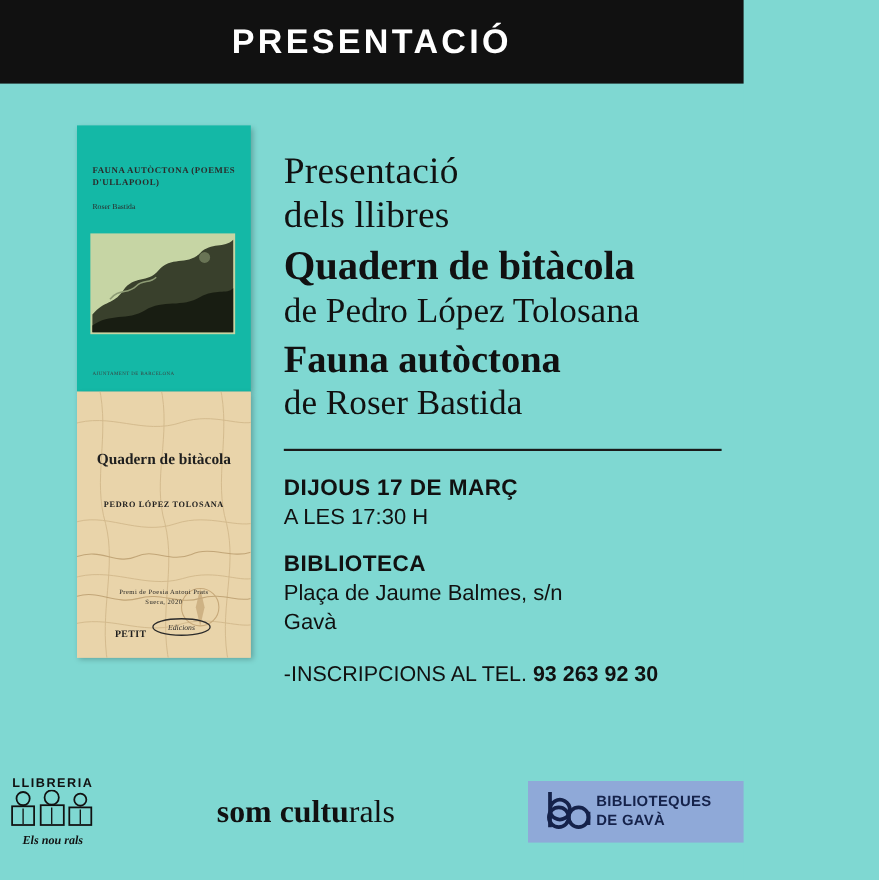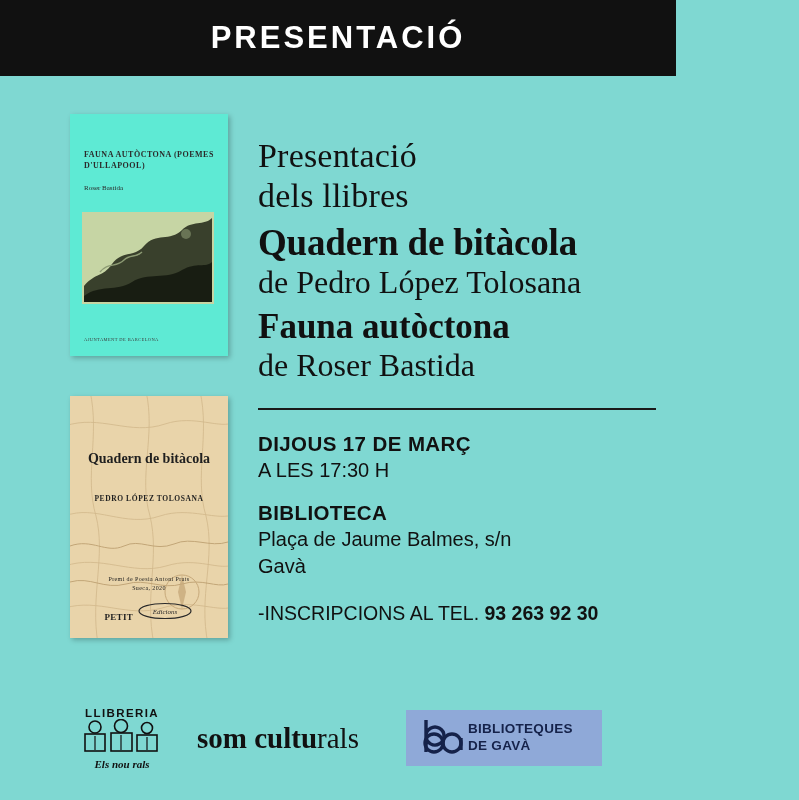--- a/index.html
+++ b/index.html
@@ -52,25 +52,24 @@
     flex: 1;
     padding-top: 60px;
     padding-left: 30px;
     padding-right: 20px;
     box-sizing: border-box;
   }
   
   .book1 {
     width: 158px;
     height: 242px;
-    background: #5eead4;
+    background: #14b8a6;
     box-shadow: 2px 2px 5px rgba(0,0,0,0.25);
     position: relative;
     overflow: hidden;
-    margin-bottom: 40px;
   }
   .book1 .b1-title {
     position: absolute;
     top: 36px;
     left: 14px;
     right: 10px;
     font-family: "Liberation Serif", serif;
     font-size: 8px;
     font-weight: bold;
     color: #2b2b2b;
@@ -230,21 +229,21 @@
   }
   
   .footer {
     position: absolute;
     left: 0;
     right: 0;
     bottom: 0;
     height: 124px;
     display: flex;
     align-items: center;
-    justify-content: center;
+    justify-content: space-between;
     gap: 13px;
   }
   .logo-llibreria {
     width: 96px;
     margin-right: 14px;
     text-align: center;
   }
   .logo-llibreria .ll-top {
     font-family: "Liberation Sans", sans-serif;
     font-size: 11.5px;

